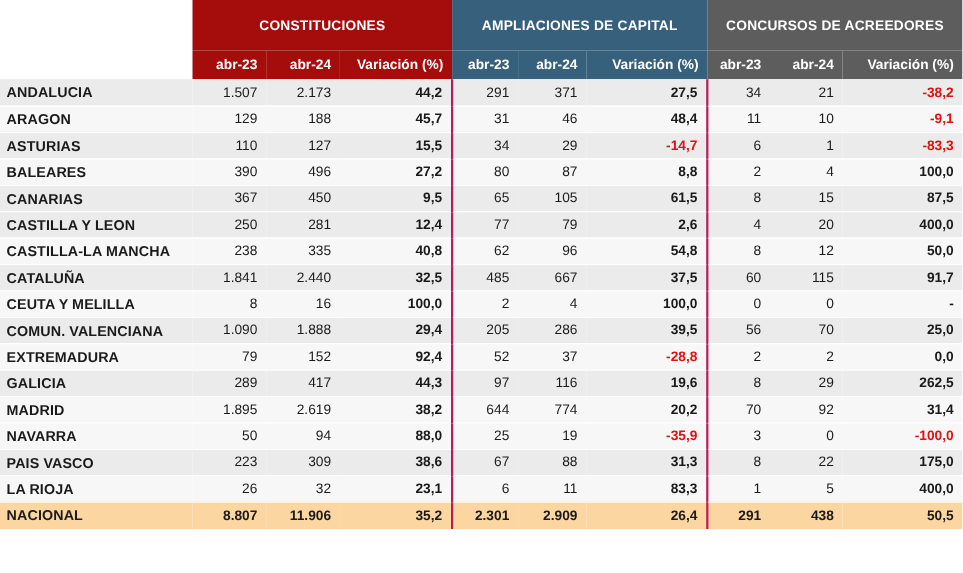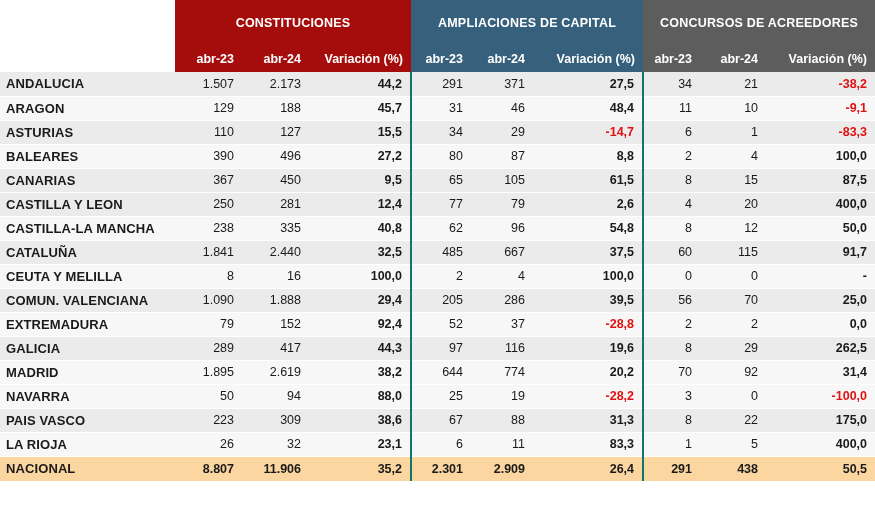--- a/index.html
+++ b/index.html
@@ -79,21 +79,21 @@
     color: #1a1a1a;
   }
   td.var {
     text-align: right;
     font-weight: bold;
     color: #1a1a1a;
   }
   td.var.neg { color: #e01111; }
 
   
-  td.sep-left { border-left: 2px solid #0f766e; margin-top: 47px; }
+  td.sep-left { border-left: 2px solid #be185d; margin-top: 47px; }
 
   
   tbody tr.total td {
     background: #fbd6a0;
     font-weight: bold;
     height: 25px;
     border-bottom: none;
     color: #1a1a1a;
   }
   tbody tr.total td.region { font-size: 13px; }
@@ -291,21 +291,21 @@
         <td class="num">92</td>
         <td class="var">31,4</td>
       </tr>
       <tr class="even">
         <td class="region">NAVARRA</td>
         <td class="num">50</td>
         <td class="num">94</td>
         <td class="var">88,0</td>
         <td class="num sep-left">25</td>
         <td class="num">19</td>
-        <td class="var neg">-28,2</td>
+        <td class="var neg">-35,9</td>
         <td class="num sep-left">3</td>
         <td class="num">0</td>
         <td class="var neg">-100,0</td>
       </tr>
       <tr class="odd">
         <td class="region">PAIS VASCO</td>
         <td class="num">223</td>
         <td class="num">309</td>
         <td class="var">38,6</td>
         <td class="num sep-left">67</td>

